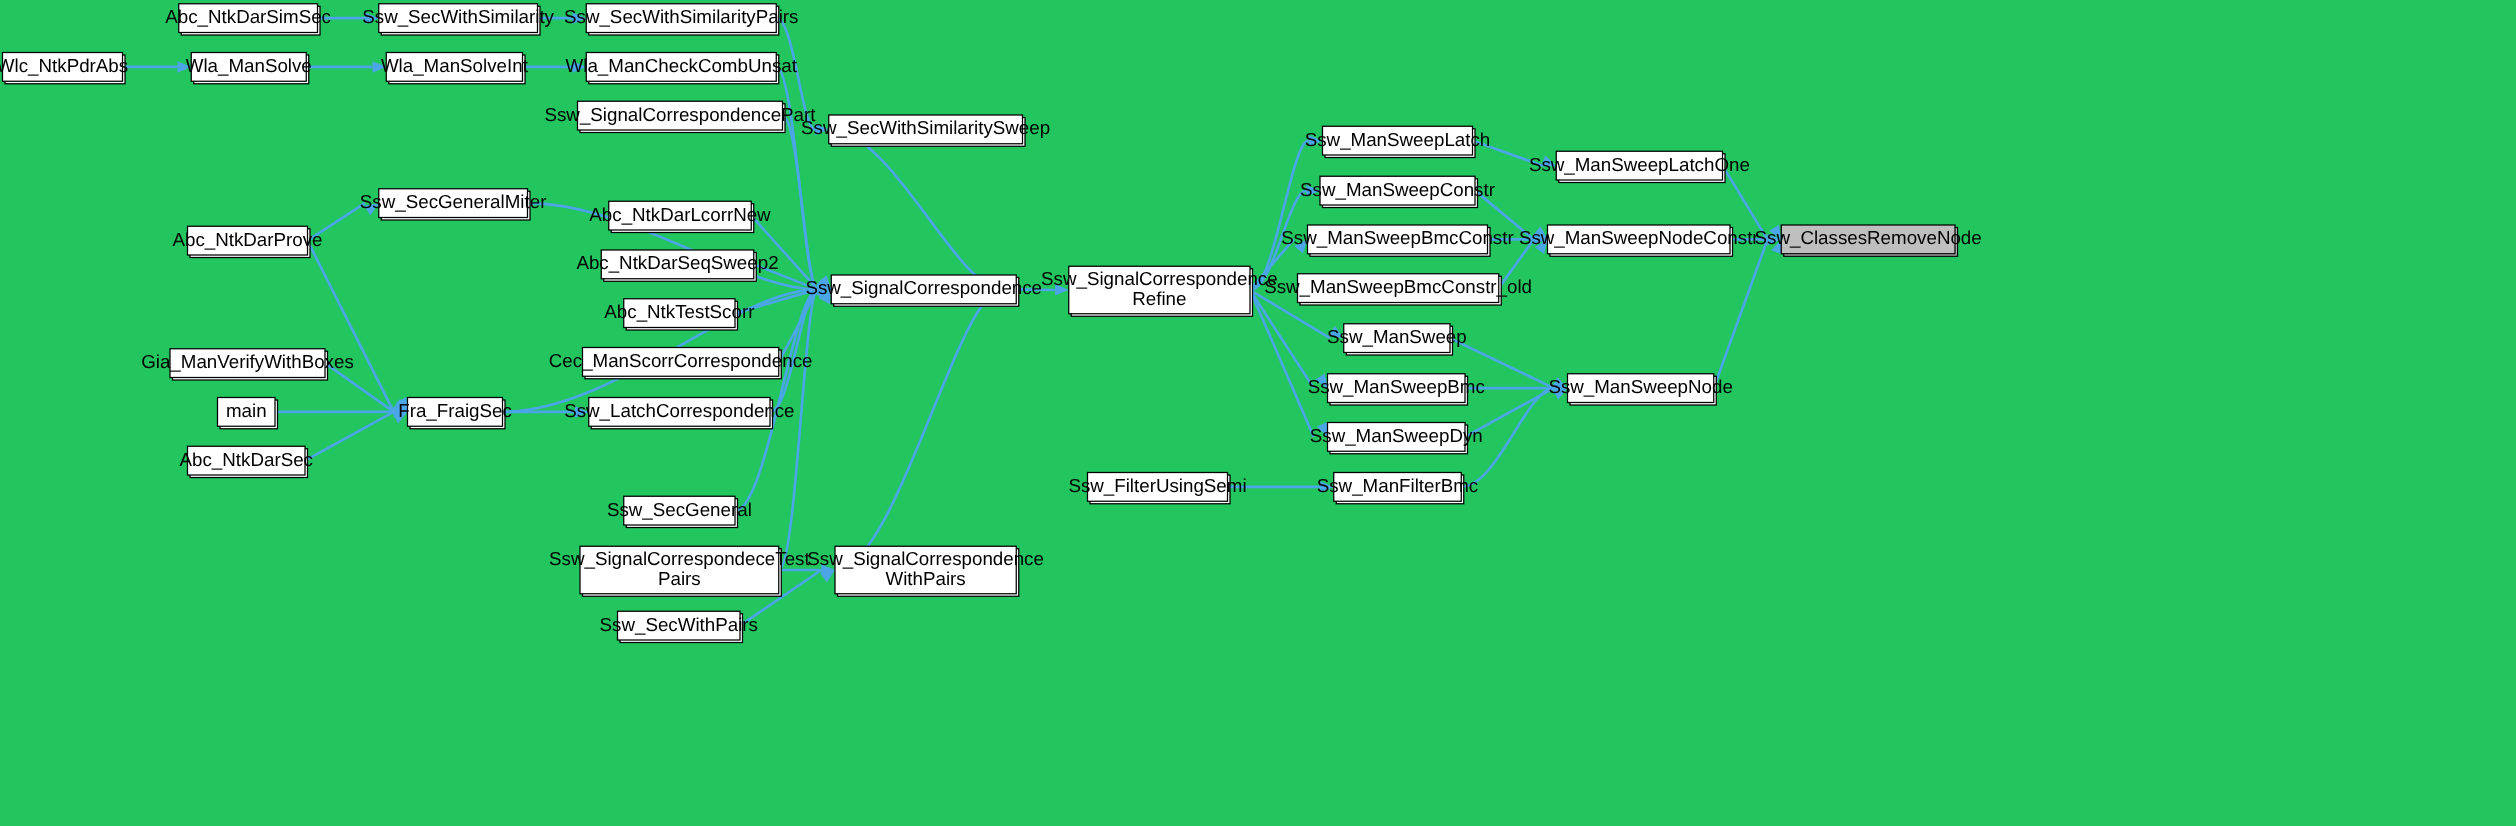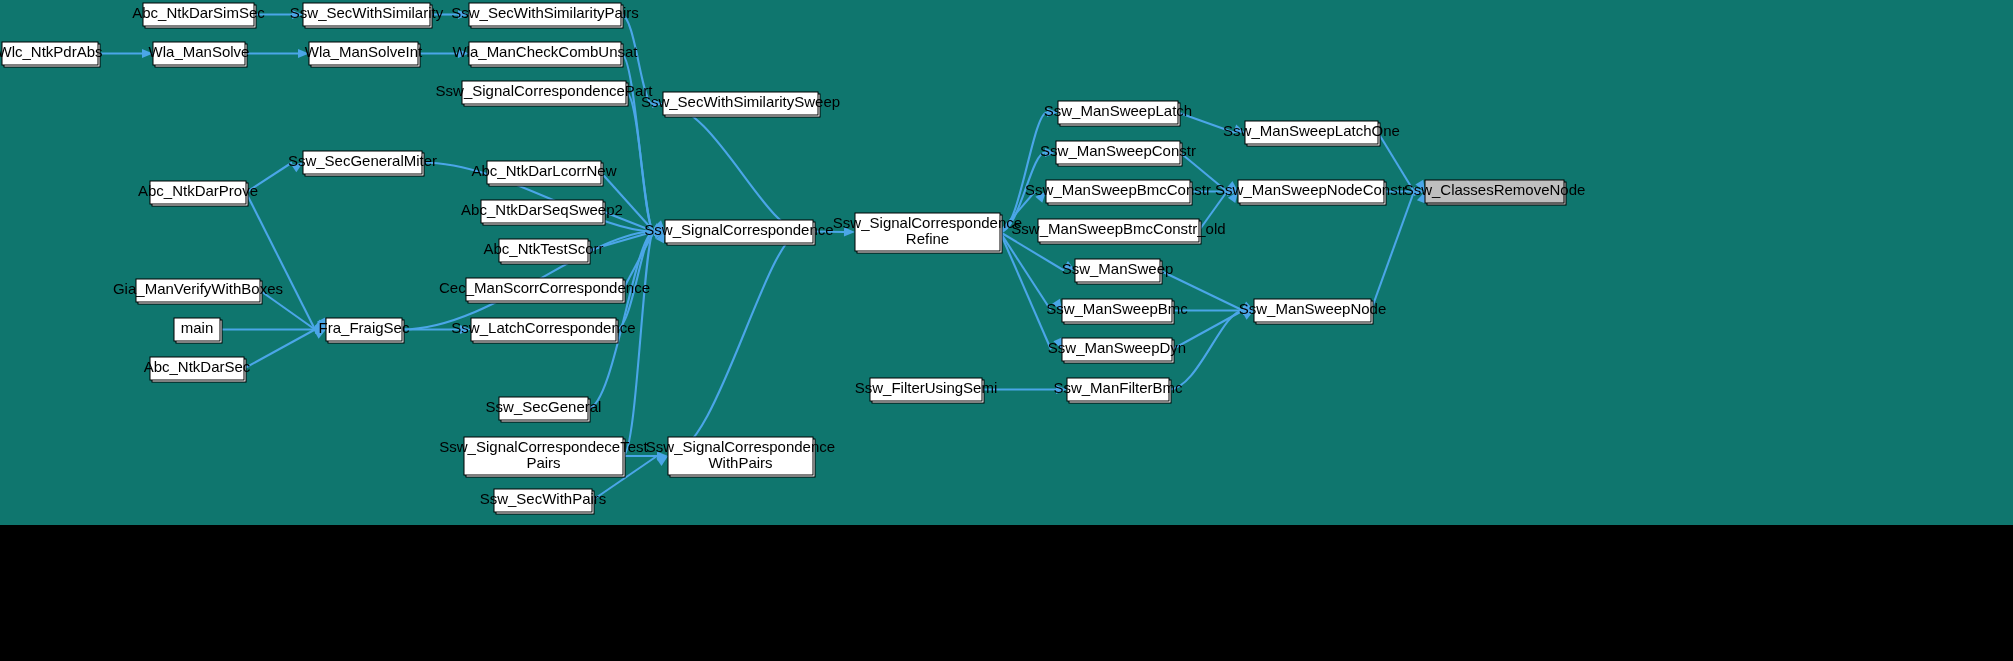--- a/index.html
+++ b/index.html
@@ -3,22 +3,22 @@
 <meta charset="utf-8">
 <style>
   html, body {
     margin: 0;
     padding: 0;
     background: #000000;
   }
   #canvas-wrap {
     position: relative;
     width: 2013px;
-    height: 525px;
-    background: #0f766e;
+    height: 661px;
+    background: #22c55e;
     overflow: hidden;
     font-family: "Liberation Sans", sans-serif;
   }
   svg#graph {
     position: absolute;
     top: 0; left: 0;
     width: 2013px;
     height: 661px;
     display: block;
   }

